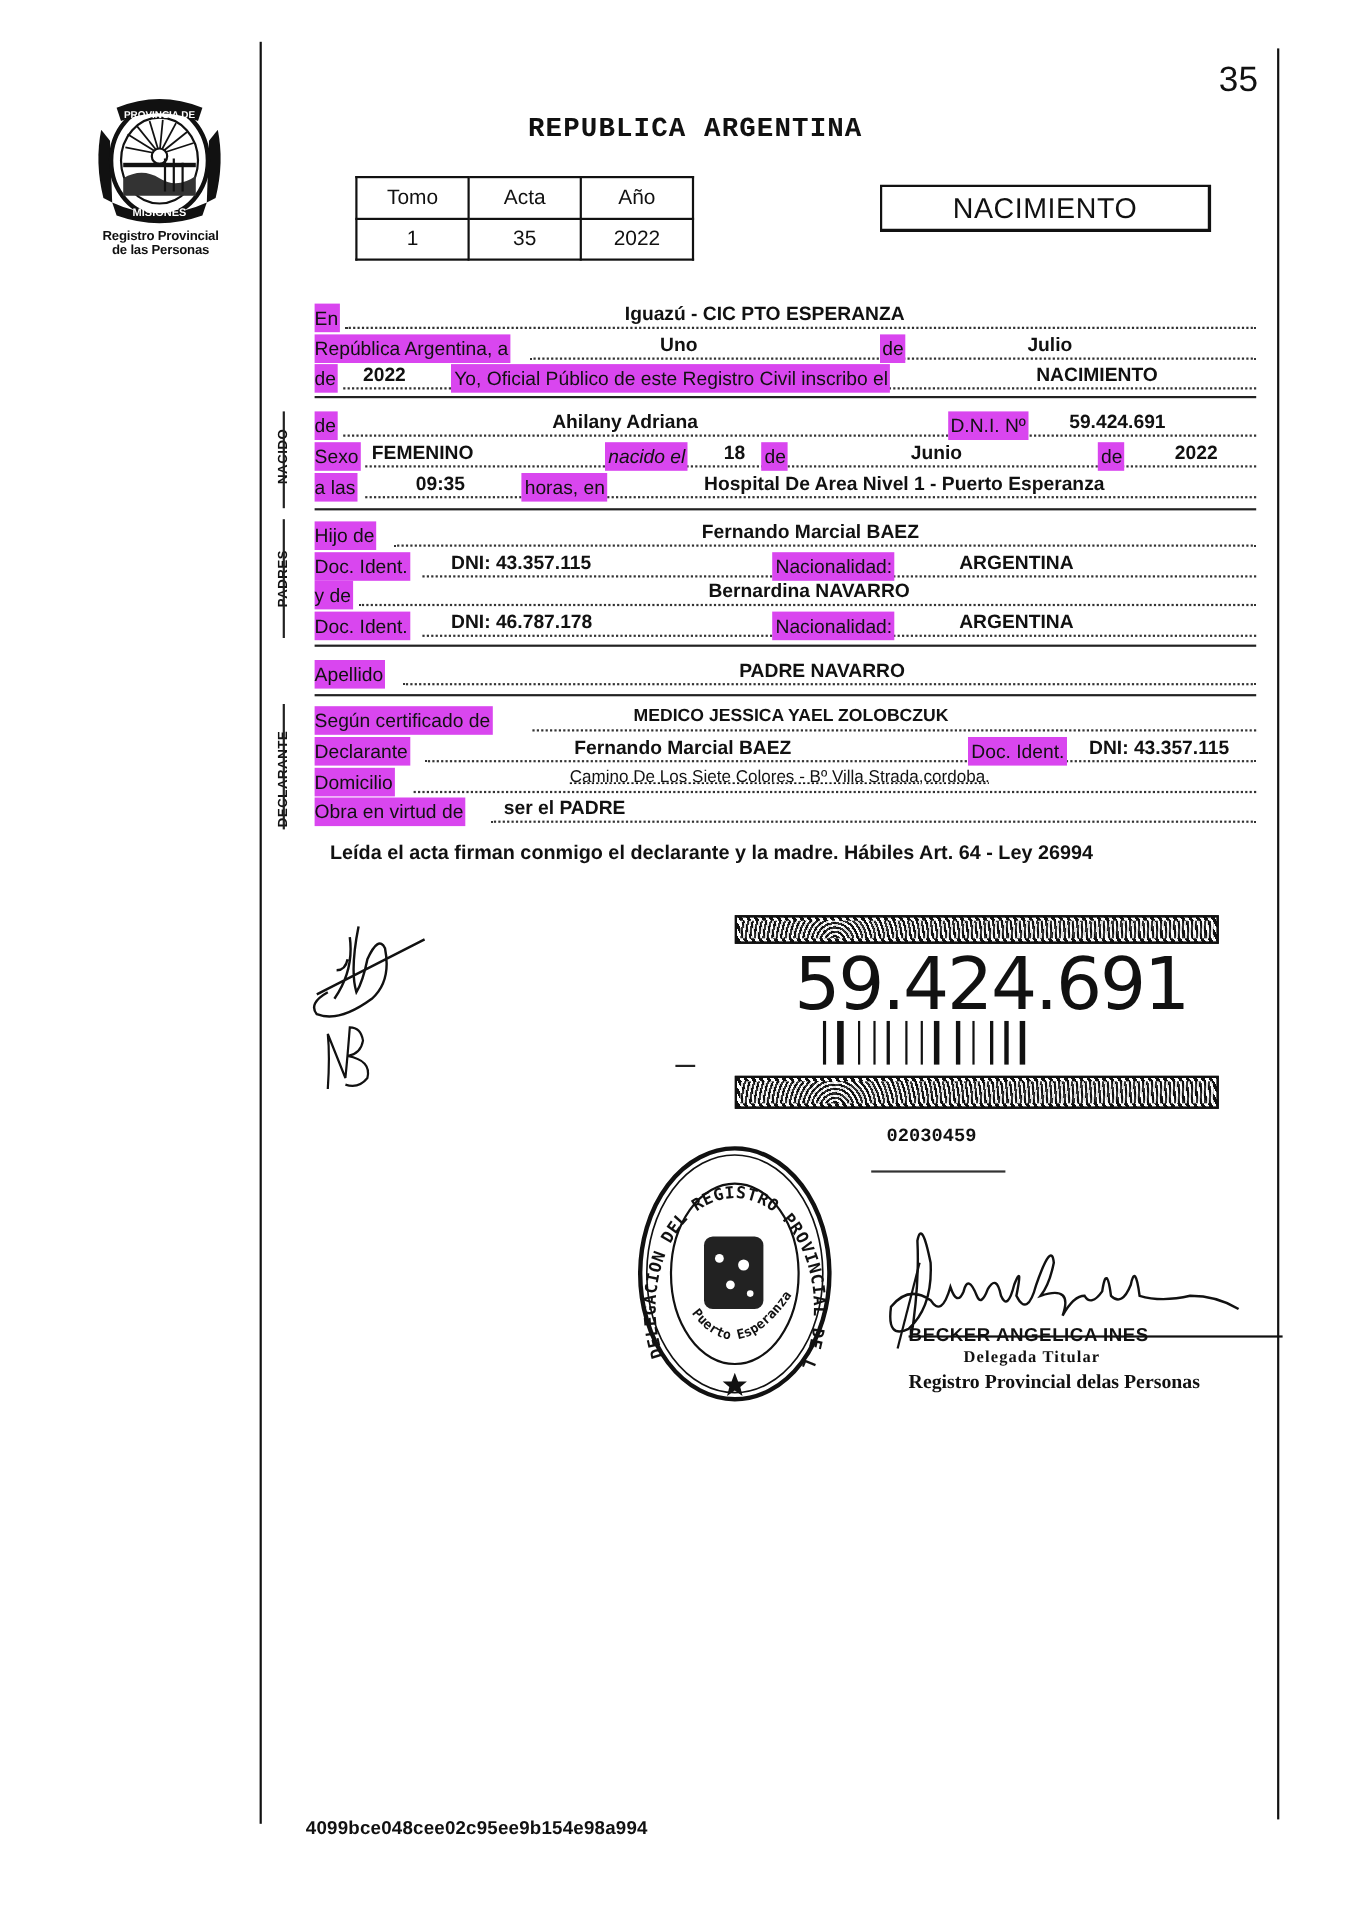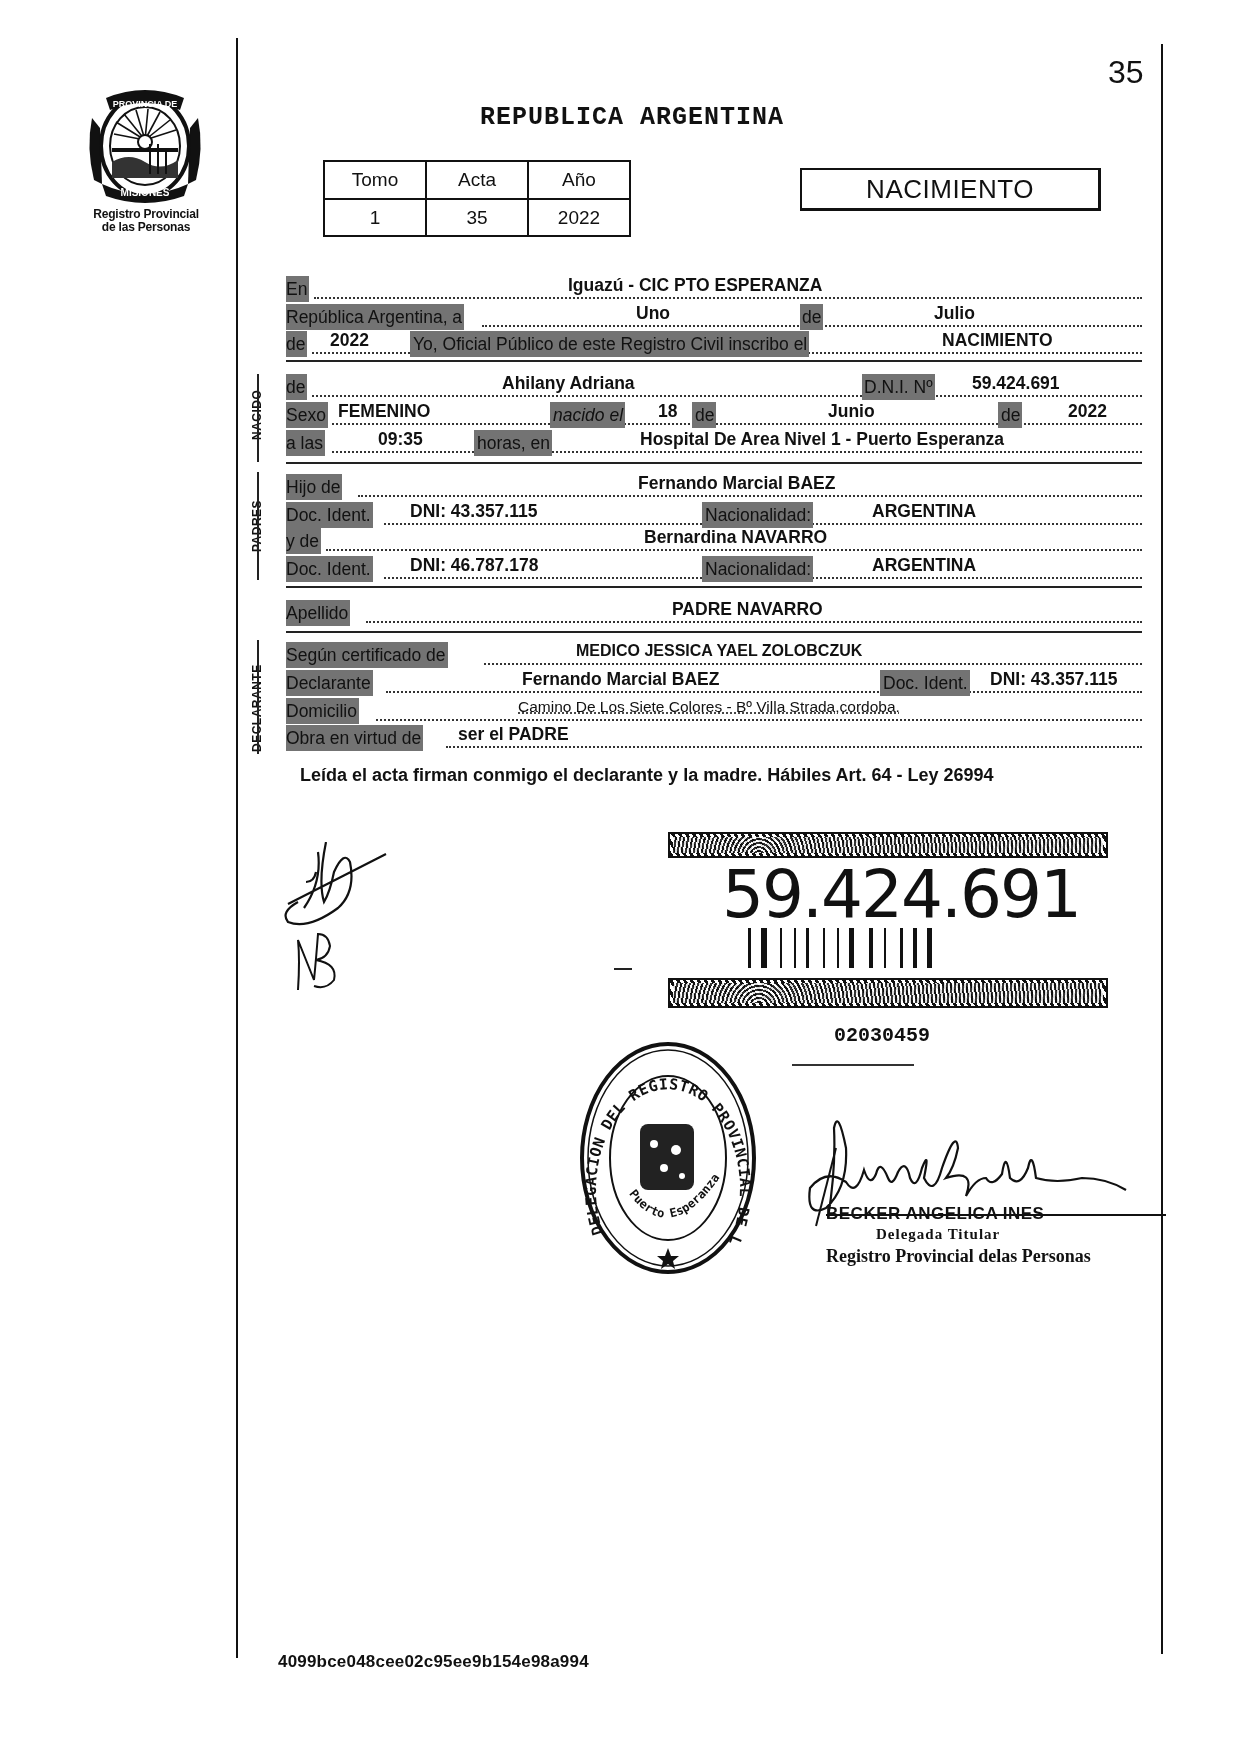--- a/index.html
+++ b/index.html
@@ -25,40 +25,40 @@
   #tomo-table { left:323px; top:160px; border-collapse:collapse; font-size:19px; }
   #tomo-table td { border:2px solid #111; width:100px; height:35px; text-align:center; padding:0; }
   #tomo-table tr:first-child td { height:36px; }
 
   #type-box { left:800px; top:168px; width:296px; height:38px; border:2px solid #111;
               border-right-width:3px; border-bottom-width:3px;
               font-size:26px; text-align:center; line-height:38px; letter-spacing:0.5px; }
 
   
   .row { position:absolute; left:286px; width:856px; height:26px; font-size:17.5px; line-height:26px; white-space:nowrap; }
-  .row .lbl { position:absolute; top:0; background:#737373; padding-right:2px; }
+  .row .lbl { position:absolute; top:0; background:#d946ef; padding-right:2px; }
   .row .dots { position:absolute; bottom:3px; height:2px; border-bottom:2px dotted #333; }
   .row .val { position:absolute; top:-4px; font-weight:bold; background:transparent; }
   .sep { position:absolute; left:286px; width:856px; height:0; border-top:2px solid #222; }
 
   .side { position:absolute; width:20px; font-size:12px; font-weight:bold; }
   .side span { position:absolute; transform:rotate(-90deg); transform-origin:left top; white-space:nowrap; letter-spacing:0.5px; }
   .side-line { position:absolute; left:257px; width:2px; background:#222; }
 
   #closing { left:300px; top:764px; width:840px; font-size:18px; font-weight:bold; line-height:22px; }
 
   
   .pattern { position:absolute; left:668px; width:440px; height:26px; background:
       repeating-linear-gradient(60deg, #111 0 3px, #fff 3px 6px),
       #111; border:2px solid #111; box-sizing:border-box; }
   .pattern::after { content:""; position:absolute; inset:3px; background:
       repeating-radial-gradient(circle at 20% 120%, #111 0 2px, #fff 2px 4px); opacity:0.85; }
   #dni-big { left:722px; top:862px; font-size:66px; font-family:"DejaVu Sans", sans-serif; letter-spacing:-2px; line-height:66px; }
   #barcode { left:748px; top:928px; width:240px; height:40px; }
-  #serial { left:806px; top:1024px; font-family:"Liberation Mono", monospace; font-size:20px; font-weight:bold; letter-spacing:0px;margin-left:28px; }
+  #serial { left:806px; top:1024px; font-family:"Liberation Mono", monospace; font-size:17px; font-weight:bold; letter-spacing:0px; }
   #serial-line { left:792px; top:1064px; width:122px; height:0; border-top:2px solid #333; }
 
   
   #stamp { left:578px; top:1040px; width:180px; height:236px; }
 
   
   #officer-sig { left:806px; top:1108px; width:340px; height:120px; }
   #officer-name { left:826px; top:1204px; font-size:17px; font-weight:bold; letter-spacing:0.5px; font-family:"Liberation Sans", sans-serif; }
   #officer-line { left:826px; top:1214px; width:340px; height:0; border-top:2px solid #111; }
   #officer-title { left:876px; top:1226px; font-family:"Liberation Serif", serif; font-size:15px; font-weight:bold; letter-spacing:1px; }
@@ -130,21 +130,21 @@
 <div id="type-box" class="abs">NACIMIENTO</div>
 
 <div class="row" style="top:276px;">
   <span class="dots" style="left:28px; right:0;"></span>
   <span class="lbl" style="left:0;">En</span>
   <span class="val" style="left:282px;">Iguazú - CIC PTO ESPERANZA</span>
 </div>
 <div class="row" style="top:304px;">
   <span class="dots" style="left:196px; right:0;"></span>
   <span class="lbl" style="left:0;">República Argentina, a</span>
-  <span class="val" style="left:314px;margin-left:36px;">Uno</span>
+  <span class="val" style="left:314px;">Uno</span>
   <span class="lbl" style="left:514px; padding-left:2px;">de</span>
   <span class="val" style="left:648px;">Julio</span>
 </div>
 <div class="row" style="top:331px;">
   <span class="dots" style="left:26px; right:0;"></span>
   <span class="lbl" style="left:0;">de</span>
   <span class="val" style="left:44px;">2022</span>
   <span class="lbl" style="left:124px; padding-left:3px;">Yo, Oficial Público de este Registro Civil inscribo el</span>
   <span class="val" style="left:656px;">NACIMIENTO</span>
 </div>

